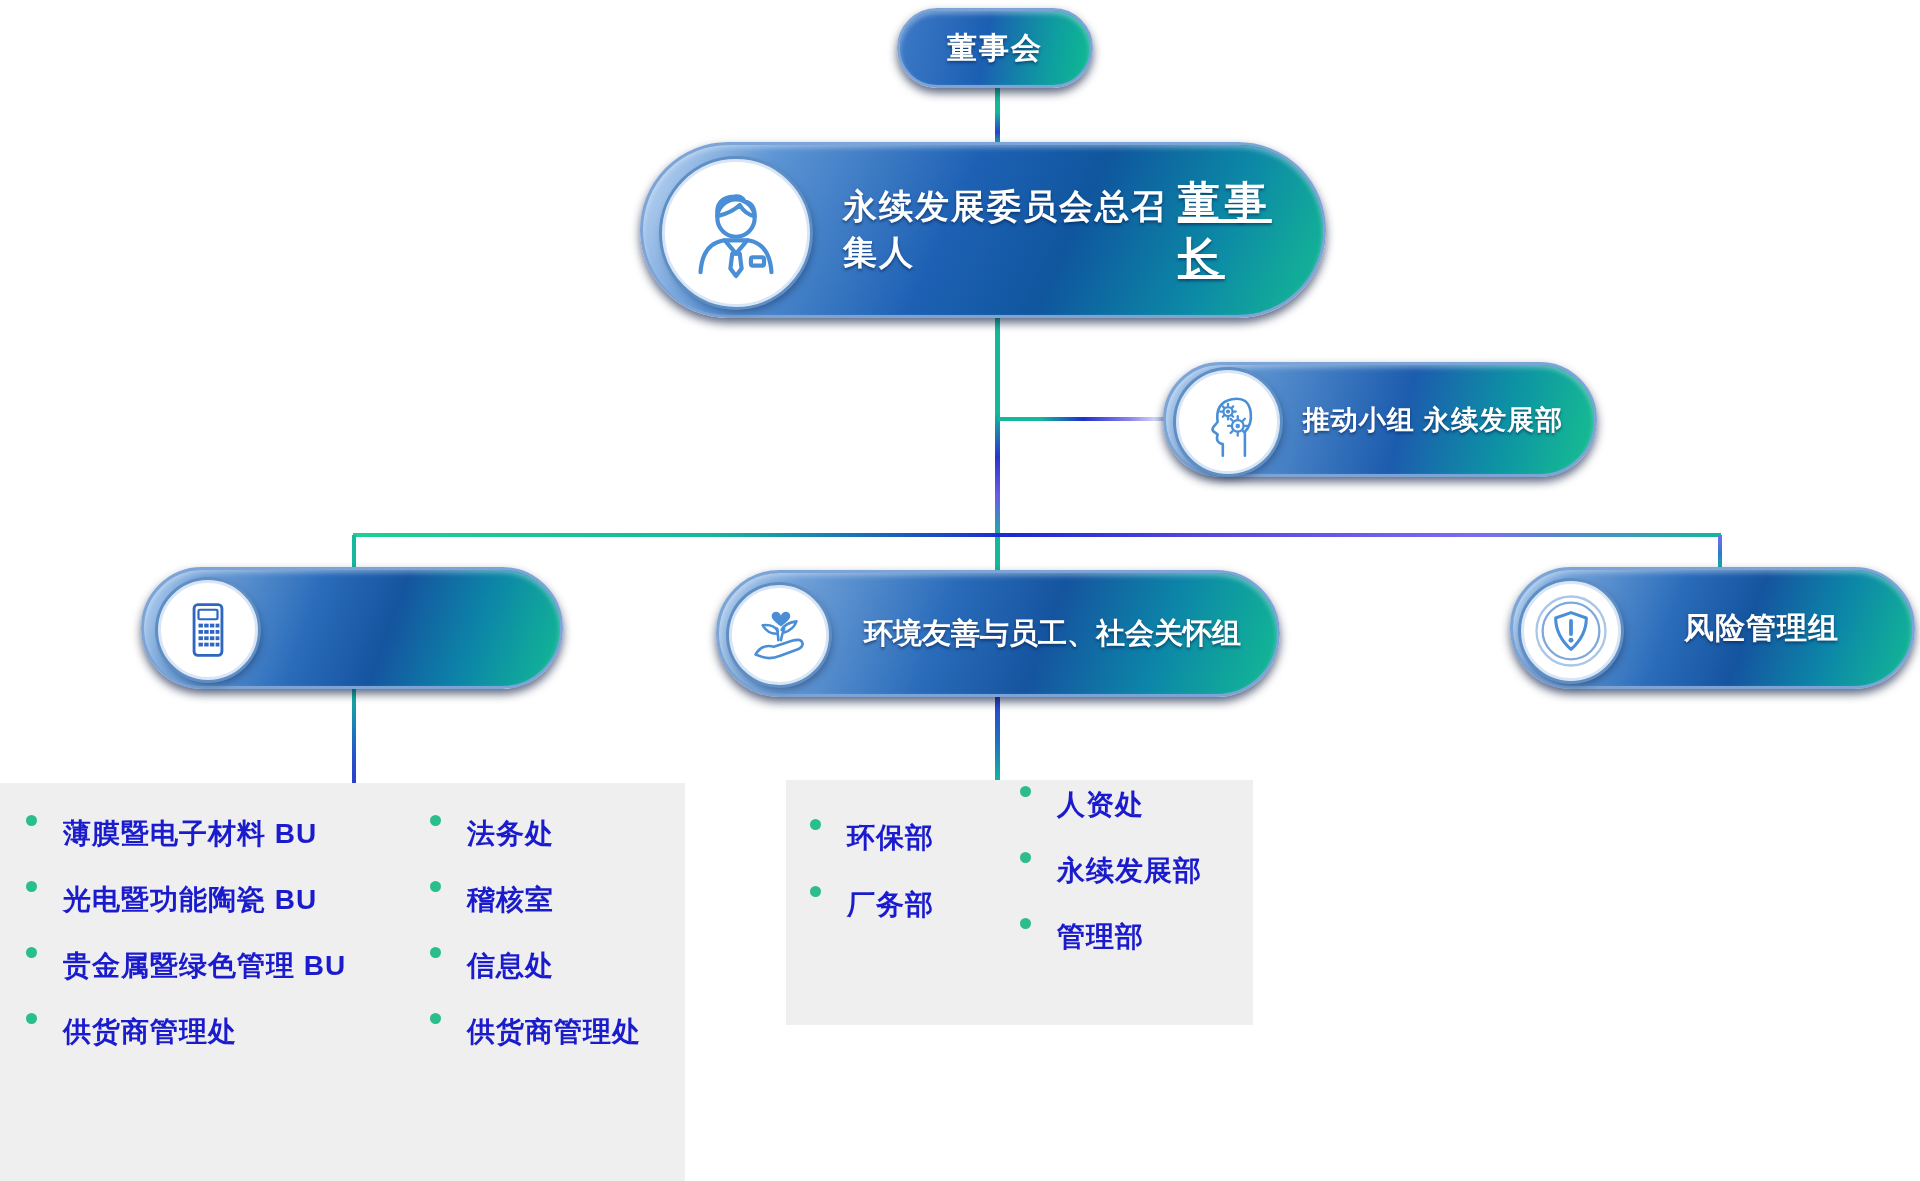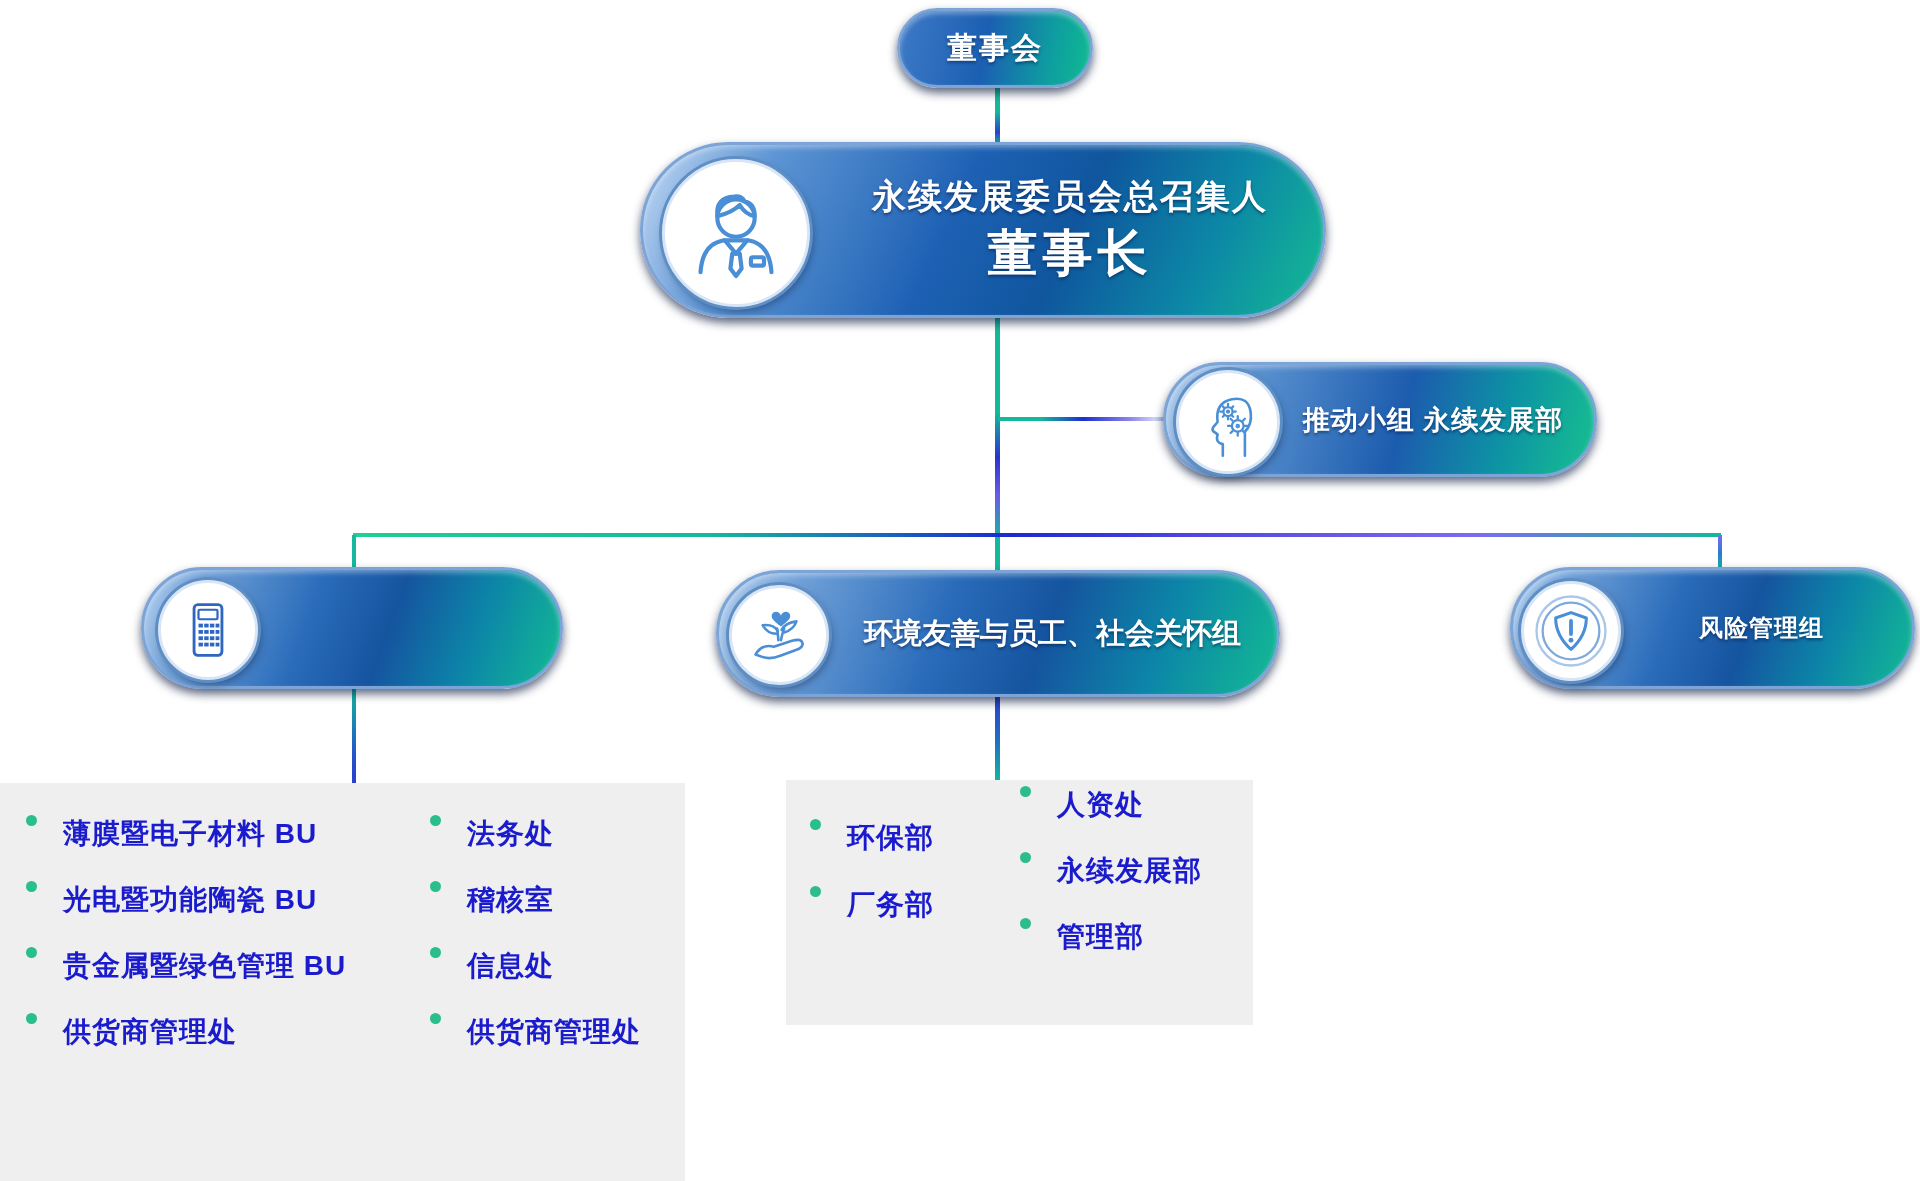--- a/index.html
+++ b/index.html
@@ -28,34 +28,34 @@
   .pill{position:absolute;z-index:2;border:3px solid #7ca4d6;box-sizing:border-box;
     box-shadow:inset 0 3px 5px rgba(255,255,255,0.35), 0 5px 10px rgba(10,25,60,0.65);}
   .pill .label{color:#fff;font-weight:bold;text-shadow:0 2px 3px rgba(0,25,70,0.55);
     position:absolute;display:flex;align-items:center;justify-content:center;text-align:center;}
   .pill-board{left:897px;top:8px;width:196px;height:80px;border-radius:42px;
     background:linear-gradient(100deg,#3d7ac6 0%,#1b5fb2 45%,#0e9da0 78%,#10bb92 100%);}
   .pill-board .label{inset:0;font-size:30px;letter-spacing:2px;}
   .pill-chairman{left:640px;top:142px;width:686px;height:176px;border-radius:90px;
     background:linear-gradient(115deg,#c2d9f4 0%,#5d95d4 18%,#1e61b4 45%,#0f569e 62%,#0c8aa6 82%,#15bb92 100%);}
   .pill-chairman .text-stack{position:absolute;left:200px;right:26px;top:0;bottom:0;
-    display:flex;flex-direction:column;align-items:center;justify-content:center;gap:0;}
+    display:flex;flex-direction:row;align-items:center;justify-content:center;gap:0;}
   .pill-chairman .l1{color:#fff;font-weight:bold;font-size:34px;letter-spacing:2px;text-shadow:0 2px 3px rgba(0,25,70,0.55);}
-  .pill-chairman .l2{color:#fff;font-weight:bold;font-size:50px;letter-spacing:5px;text-shadow:0 2px 3px rgba(0,25,70,0.55);}
+  .pill-chairman .l2{color:#fff;font-weight:bold;font-size:42px;letter-spacing:5px;text-shadow:0 2px 3px rgba(0,25,70,0.55);text-decoration:underline;}
   .pill-promo{left:1163px;top:362px;width:434px;height:115px;border-radius:60px;
     background:linear-gradient(105deg,#b6d2f0 0%,#5b92d0 20%,#1c5cae 55%,#0d93a4 78%,#17c08f 100%);}
   .pill-promo .label{left:118px;right:12px;top:0;bottom:0;font-size:27px;letter-spacing:1px;}
   .pill-group{border-radius:64px;
     background:linear-gradient(110deg,#b6d2f0 0%,#6fa0d8 14%,#2a6cba 40%,#15549f 58%,#0c86a8 78%,#13bb93 100%);}
   .pill-economy{left:141px;top:567px;width:422px;height:122px;}
   .pill-economy .label{left:125px;right:24px;top:0;bottom:0;font-size:30px;letter-spacing:1px;}
   .pill-environment{left:716px;top:570px;width:564px;height:127px;}
   .pill-environment .label{left:125px;right:16px;top:0;bottom:0;font-size:29px;}
   .pill-risk{left:1510px;top:567px;width:405px;height:122px;}
-  .pill-risk .label{left:118px;right:20px;top:0;bottom:0;font-size:24px;letter-spacing:1px;}
+  .pill-risk .label{left:118px;right:20px;top:0;bottom:0;font-size:30px;letter-spacing:1px;}
   
   .badge{position:absolute;background:#ffffff;border-radius:50%;
     border:3px solid #d7e5f5;box-shadow:0 0 0 3px #5e8ec4, 2px 4px 8px rgba(10,25,60,0.5);
     display:flex;align-items:center;justify-content:center;box-sizing:border-box;}
   .badge svg{fill:none;stroke:#4a8fd6;stroke-width:4.5;stroke-linecap:round;stroke-linejoin:round;}
   .badge-chairman{left:19px;top:14px;width:148px;height:148px;}
   .badge-promo{left:10px;top:5px;width:104px;height:104px;}
   .badge-economy{left:14px;top:10px;width:100px;height:100px;}
   .badge-environment{left:10px;top:12px;width:100px;height:100px;}
   .badge-risk{left:8px;top:11px;width:100px;height:100px;}

